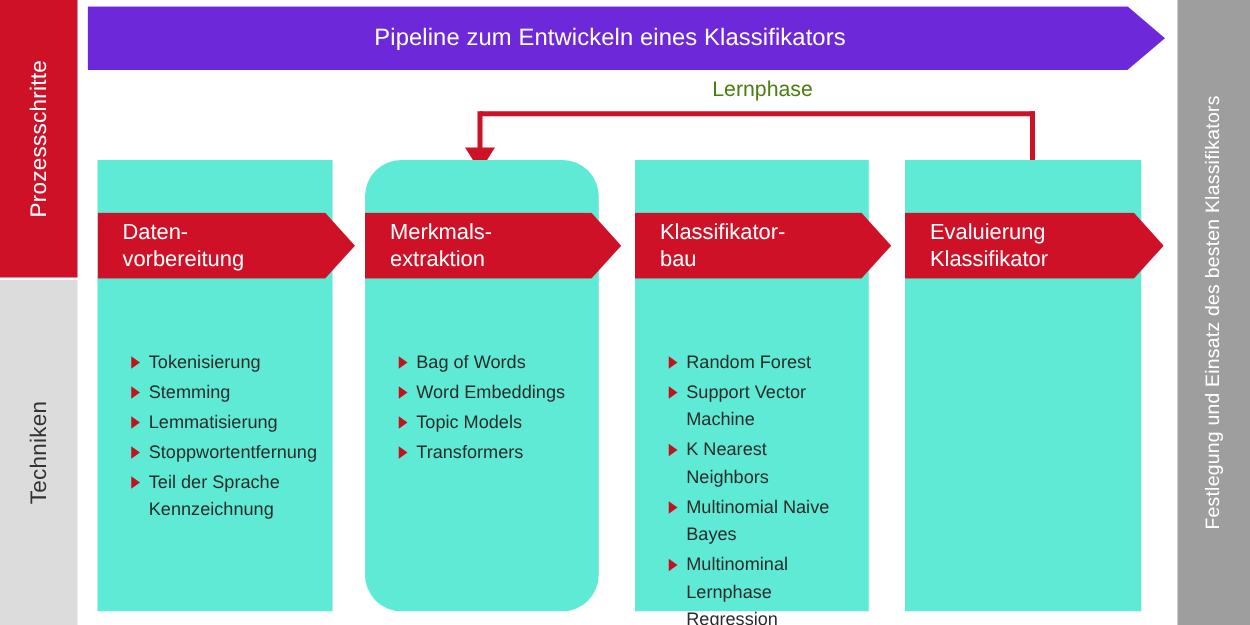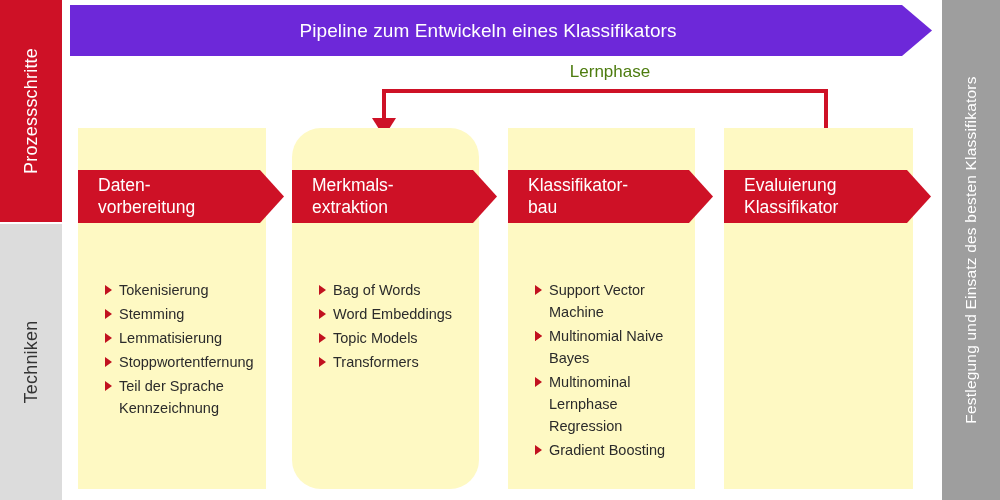--- a/index.html
+++ b/index.html
@@ -126,21 +126,21 @@
     border-left: 12px solid transparent;
     border-right: 12px solid transparent;
     border-top: 19px solid #CE1126;
   }
 
   
   .col {
     position: absolute;
     top: 128px;
     height: 361px;
-    background: #fef9c3;
+    background: #5eead4;
   }
   .col-head {
     position: absolute;
     left: 0;
     top: 42px;
     height: 53px;
     background: #CE1126;
     -webkit-clip-path: polygon(0 0, calc(100% - 24px) 0, 100% 50%, calc(100% - 24px) 100%, 0 100%);
     clip-path: polygon(0 0, calc(100% - 24px) 0, 100% 50%, calc(100% - 24px) 100%, 0 100%);
     display: flex;
@@ -233,22 +233,23 @@
           <li class="tech-item"><span class="tech-bullet"></span><span>Topic Models</span></li>
           <li class="tech-item"><span class="tech-bullet"></span><span>Transformers</span></li>
         </ul>
       </div>
       <div class="col" style="left: 508px; width: 187px;">
         <div class="col-head" style="width: 205px;">
           <span class="col-head-text">Klassifikator-
 bau</span>
         </div>
         <ul class="tech-list">
+          <li class="tech-item"><span class="tech-bullet"></span><span>Random Forest</span></li>
           <li class="tech-item"><span class="tech-bullet"></span><span>Support Vector Machine</span></li>
-          <li class="tech-item"><span class="tech-bullet"></span></li>
+          <li class="tech-item"><span class="tech-bullet"></span><span>K Nearest Neighbors</span></li>
           <li class="tech-item"><span class="tech-bullet"></span><span>Multinomial Naive Bayes</span></li>
           <li class="tech-item"><span class="tech-bullet"></span><span>Multinominal Lernphase Regression</span></li>
           <li class="tech-item"><span class="tech-bullet"></span><span>Gradient Boosting</span></li>
         </ul>
       </div>
       <div class="col" style="left: 724px; width: 189px;">
         <div class="col-head" style="width: 207px;">
           <span class="col-head-text">Evaluierung
 Klassifikator</span>
         </div>

